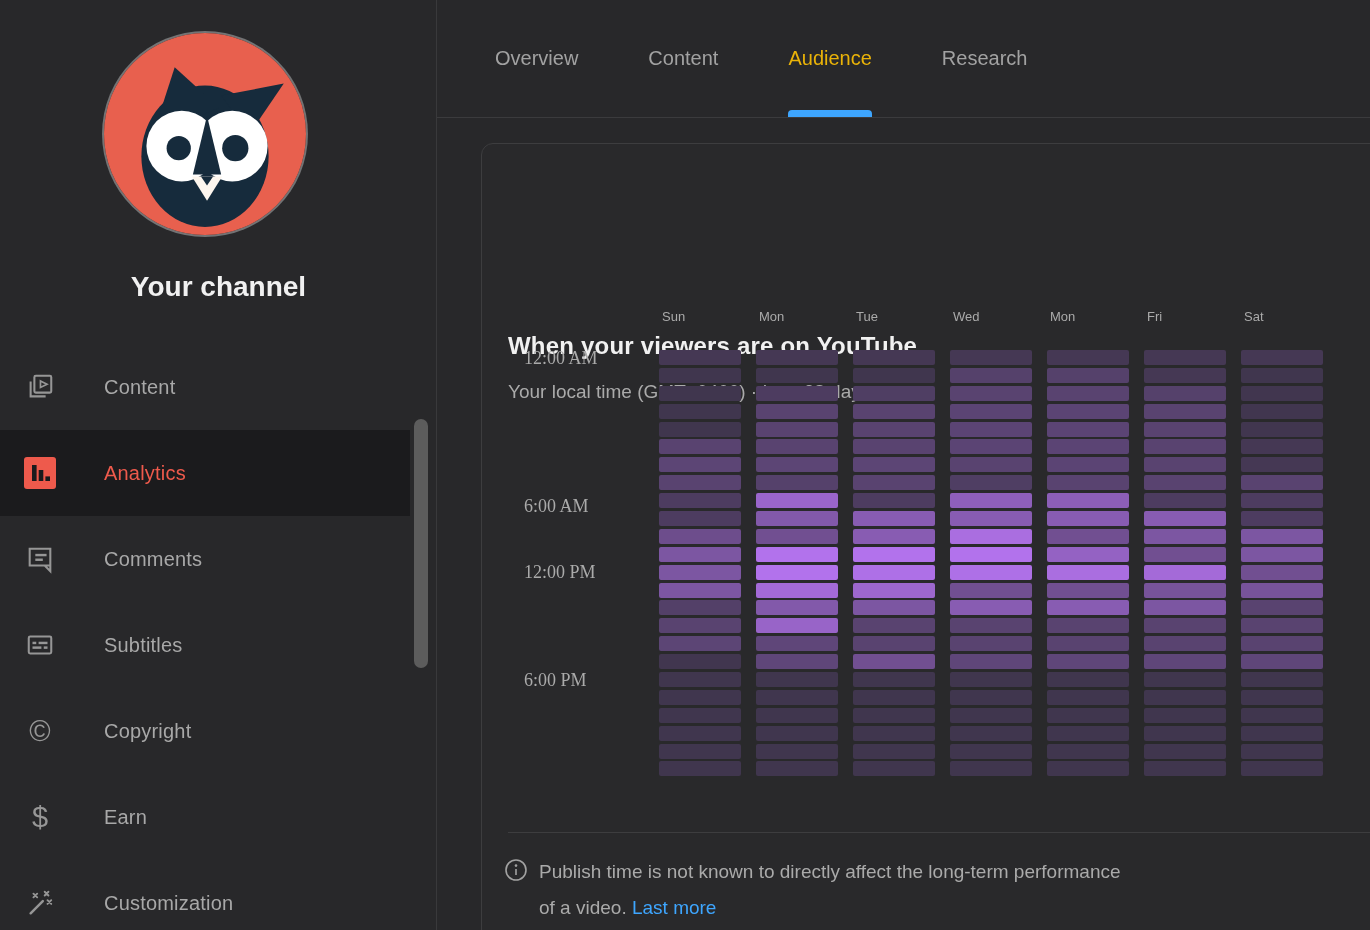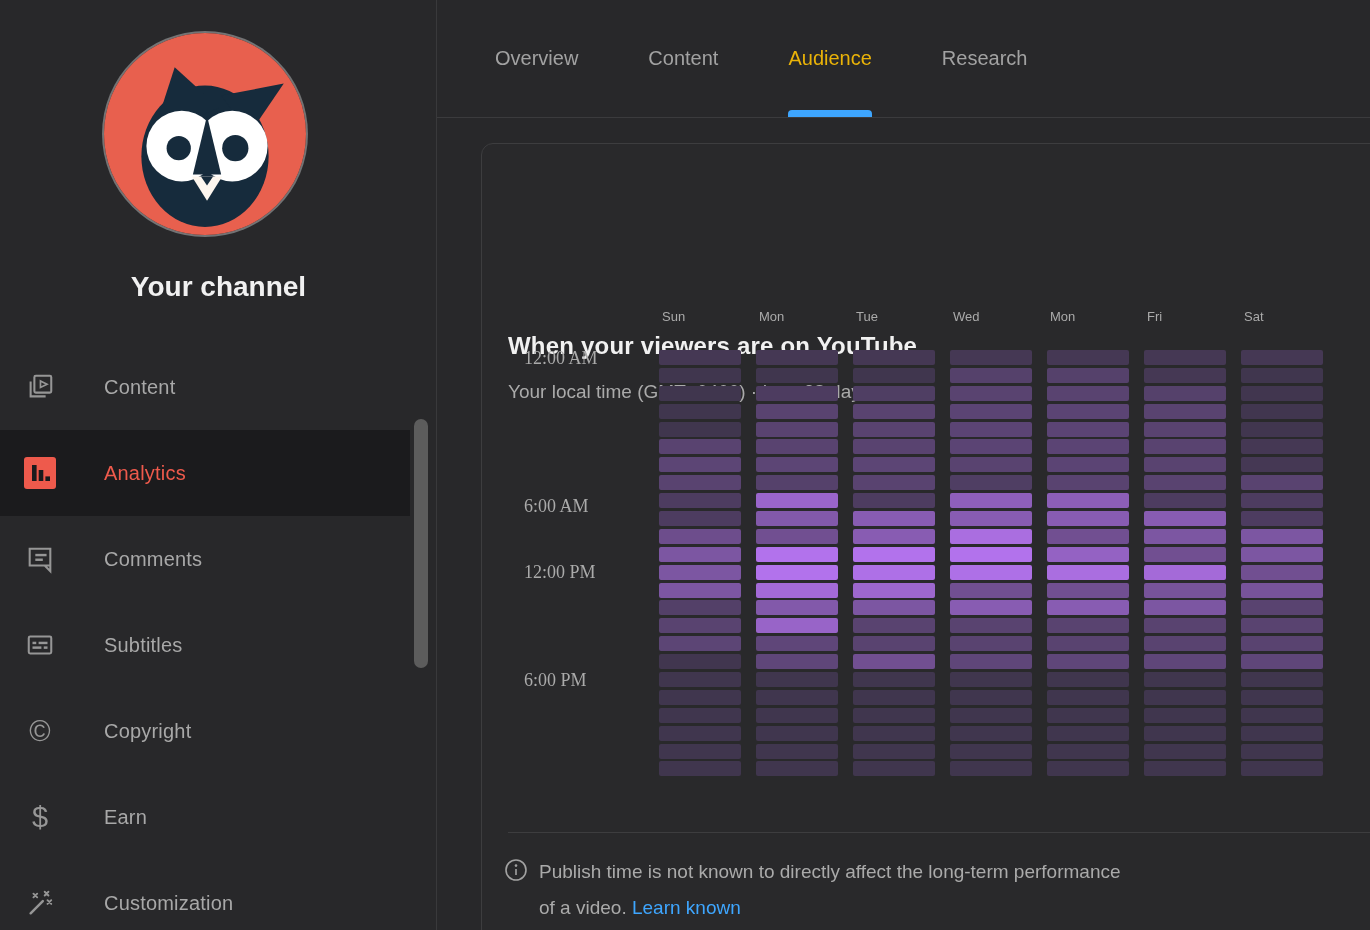--- a/index.html
+++ b/index.html
@@ -368,17 +368,17 @@
     <span class="footnote-icon">
       <svg width="24" height="24" viewBox="0 0 24 24" fill="none" stroke="#a2a2a2" stroke-width="1.6">
         <circle cx="12" cy="12" r="10"></circle>
         <line x1="12" y1="11" x2="12" y2="17"></line>
         <circle cx="12" cy="7.6" r="1.3" fill="#a2a2a2" stroke="none"></circle>
       </svg>
     </span>
     <p class="footnote-text" style="margin:0;">
       <span>Publish time is not known to directly affect the long-term performance</span><br>
       <span>of a video.</span>
-      <a>Learn known</a>
+      <a>Last more</a>
     </p>
   </section>
 
 </div>
 
 </body></html>

